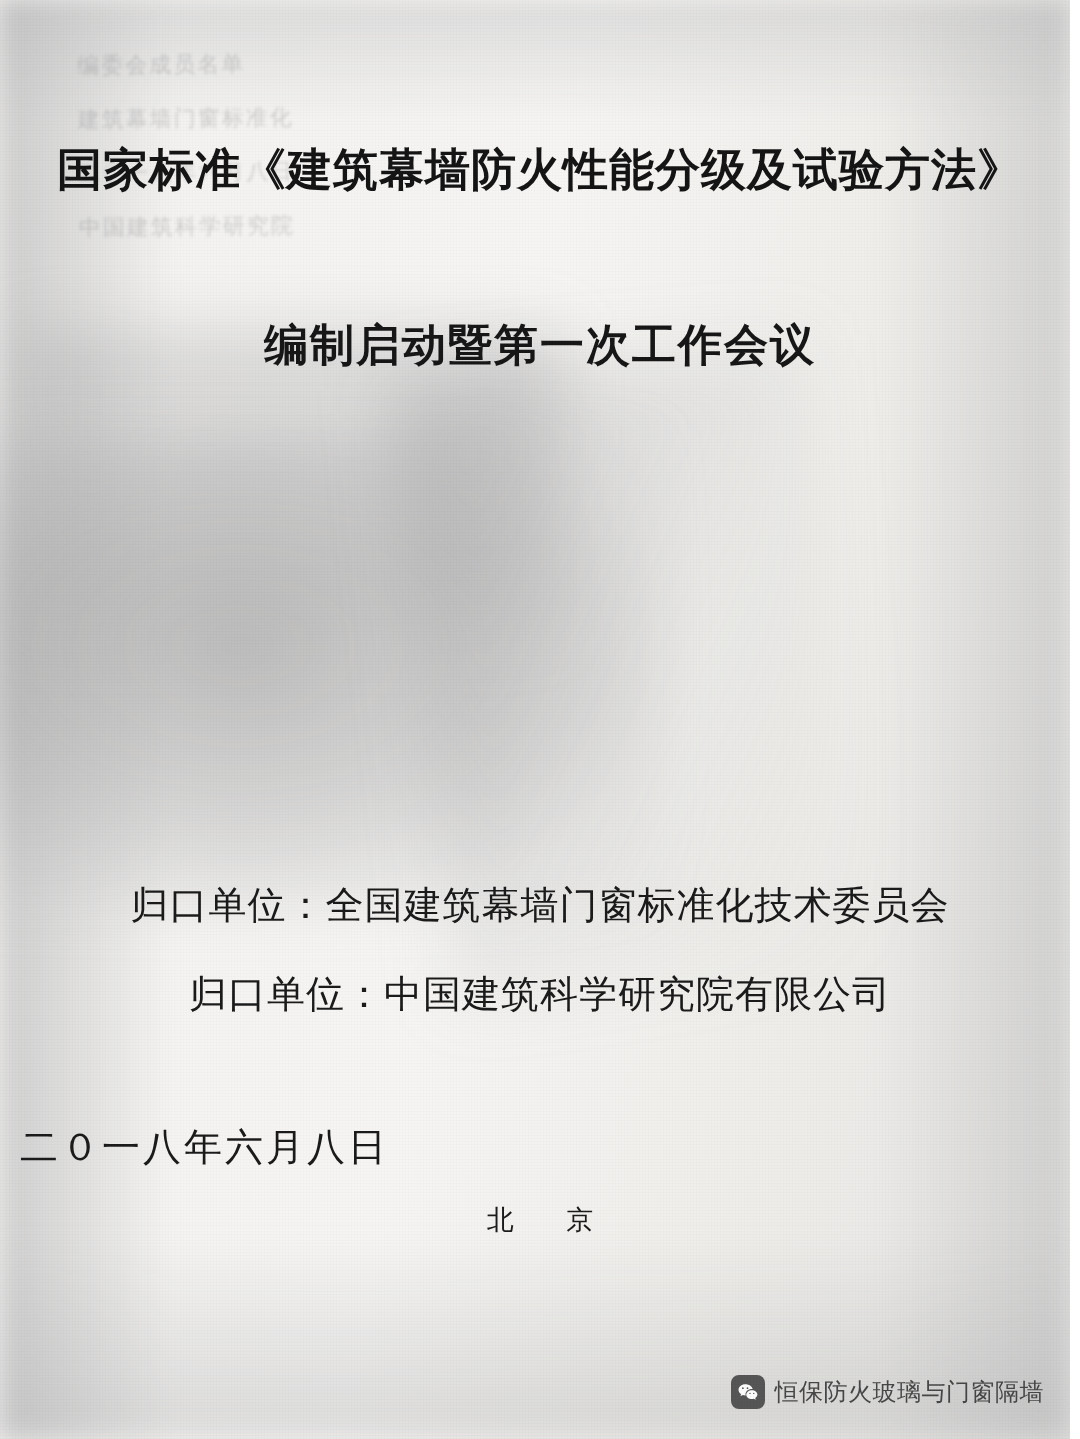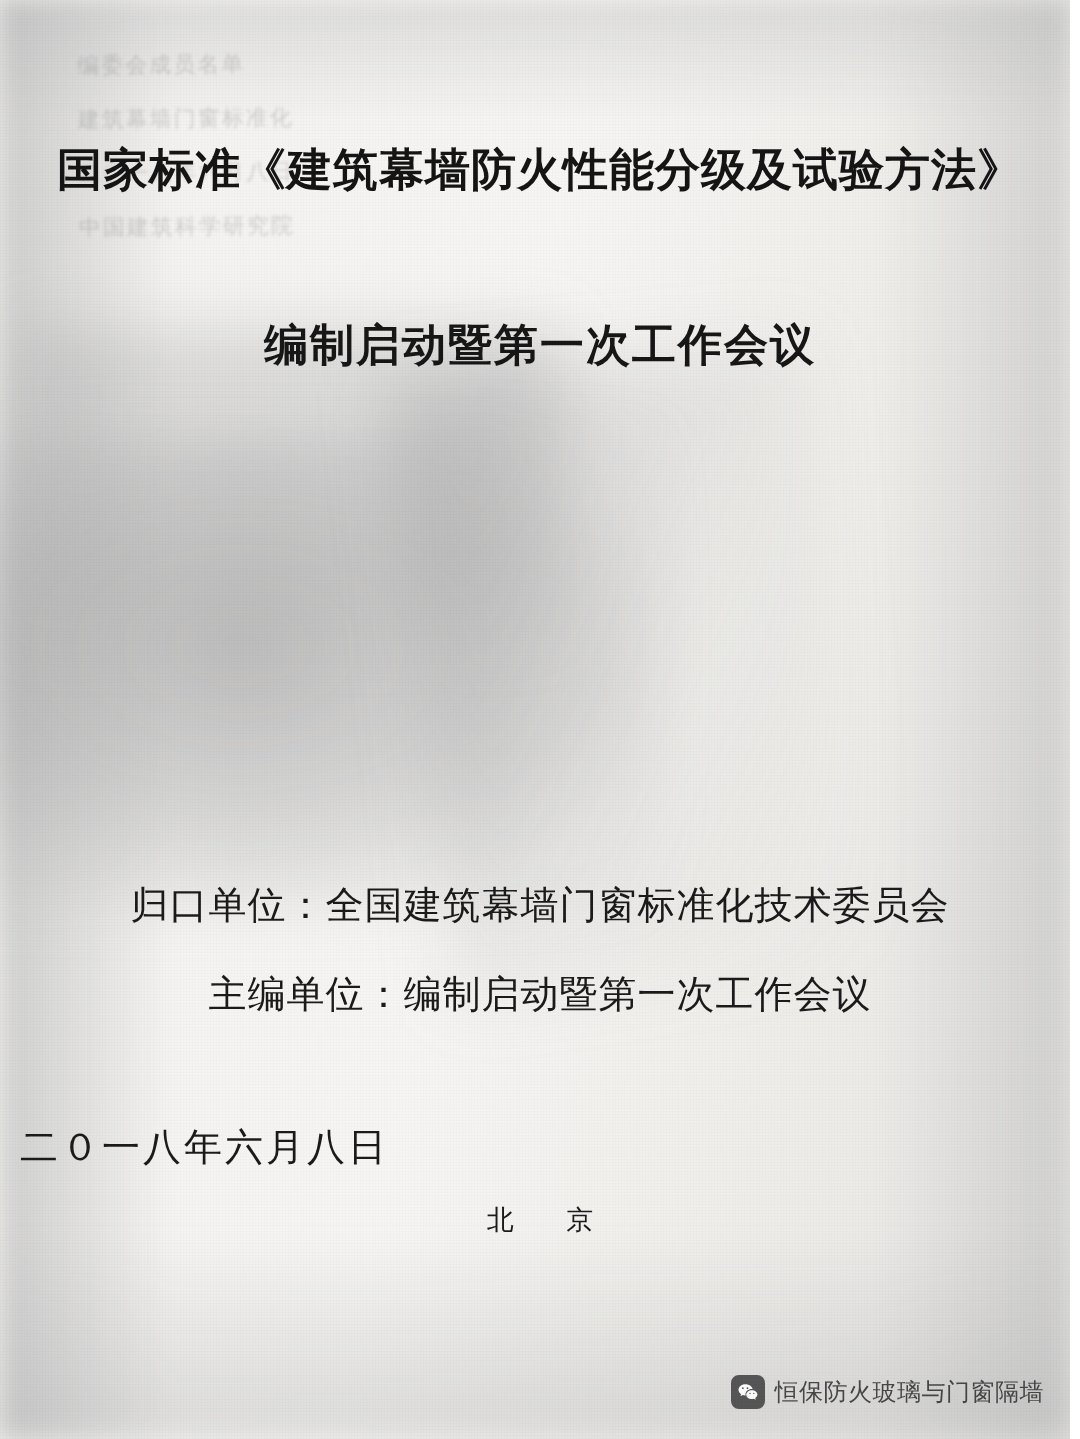--- a/index.html
+++ b/index.html
@@ -226,21 +226,21 @@
     <div>二〇一八年六月八日</div>
     <div>中国建筑科学研究院</div>
   </div>
 
   <div class="content">
     <div class="title-line-1">国家标准《建筑幕墙防火性能分级及试验方法》</div>
     <div class="title-line-2">编制启动暨第一次工作会议</div>
 
     <div class="org-block">
       <div class="org-row">归口单位：全国建筑幕墙门窗标准化技术委员会</div>
-      <div class="org-row">主编单位：编制启动暨第一次工作会议</div>
+      <div class="org-row">归口单位：中国建筑科学研究院有限公司</div>
     </div>
 
     <div class="date-line">二０一八年六月八日</div>
     <div class="city-line">北 京</div>
   </div>
 
   <div class="watermark">
     <span class="wechat-badge">
       <svg width="24" height="24" viewBox="0 0 24 24" aria-hidden="true">
         <path d="M9.2 4.2C5.5 4.2 2.5 6.7 2.5 9.8c0 1.8 1 3.4 2.6 4.4l-.7 2.1 2.4-1.2c.7.2 1.5.3 2.4.3h.5c-.1-.4-.2-.8-.2-1.2 0-2.9 2.8-5.2 6.3-5.2.3 0 .6 0 .9.1-.5-2.7-3.3-4.9-7.5-4.9zm-2.3 3.1c.5 0 .9.4.9.9s-.4.9-.9.9-.9-.4-.9-.9.4-.9.9-.9zm4.6 0c.5 0 .9.4.9.9s-.4.9-.9.9-.9-.4-.9-.9.4-.9.9-.9z" fill="#ffffff"></path>

